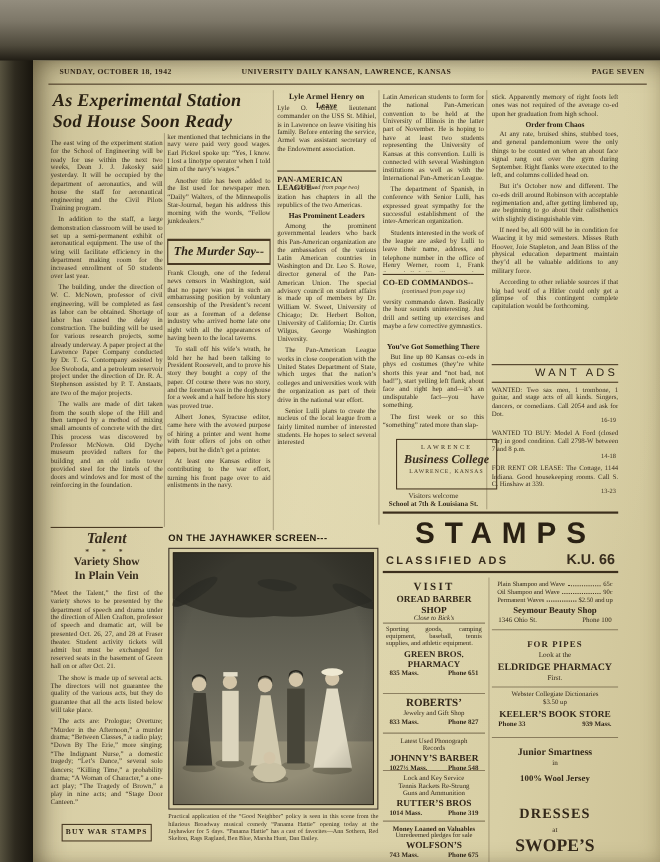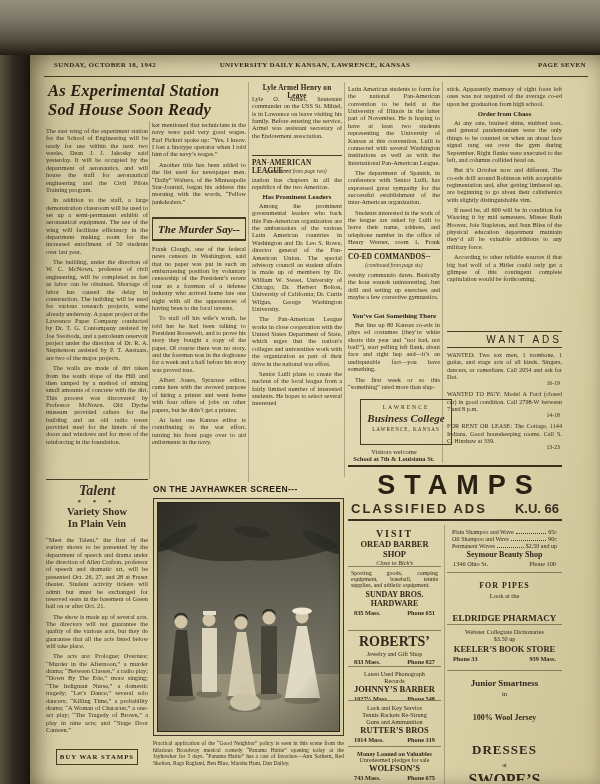--- a/index.html
+++ b/index.html
@@ -18,21 +18,21 @@
   .headline{font-size:16.5px;line-height:1.14;font-weight:bold;font-style:italic;color:#2b2213;letter-spacing:.2px}
   .col{overflow:hidden}
   .bp{font-size:6.3px;line-height:1.17;text-align:justify;margin-bottom:3px;text-indent:7px}
   .ni{text-indent:0}
   .shead{font-size:6.8px;font-weight:bold;text-align:center;color:#2d2316;margin:1px 0 2px}
   .secthead{font-size:7.2px;font-weight:bold;color:#2d2316;letter-spacing:.2px}
   .cont{font-size:5.6px;font-style:italic;text-align:center;color:#43372a}
   .ctr{text-align:center}.b{font-weight:bold}.it{font-style:italic}
   .ls1{letter-spacing:1px}.ls2{letter-spacing:2px}
   .f5{font-size:5.2px}.f55{font-size:5.6px}.f6{font-size:6px}.f62{font-size:6.2px}.f65{font-size:6.5px}.f75{font-size:10px}.f8{font-size:8px}.f85{font-size:8.5px}.f9{font-size:9px}
-  .f10{font-size:14px}.f11{font-size:11px}.f13{font-size:13px}.f16{font-size:16px}
+  .f10{font-size:10px}.f11{font-size:11px}.f13{font-size:13px}.f16{font-size:16px}
   .gothic{font-family:"Liberation Sans","DejaVu Sans",sans-serif}
   .editors-box{border:1px solid #4a3a24;border-top-width:2px;border-bottom-width:2px;display:flex;align-items:center;justify-content:center}
   .editors-box .t{font-size:11px;font-weight:bold;font-style:italic;color:#2d2316}
   .photo{border:1px solid #40362a;background:#d6cda5;padding:3px;overflow:hidden}
   .caption{font-size:5.6px;line-height:1.2;text-align:justify;color:#3a2f20}
   .want-title{border-top:1px solid #4a3a24;border-bottom:1px solid #4a3a24;padding:2px 0;text-align:right;
     font-weight:normal;font-size:10px;letter-spacing:3px;color:#2d2316}
   .witem{margin-bottom:4px}
   .witem p{font-size:6.2px;line-height:1.18;text-align:justify;margin:0}
   .wref{font-size:5.8px;text-align:right;margin:0 2px 2px 0}
@@ -132,35 +132,35 @@
     <div class="f5 ls1">LAWRENCE, KANSAS</div>
   </div>
   <div class="abs ctr" style="left:318px;top:393px;width:92px">
     <div class="f65">Visitors welcome</div>
     <div class="f65 b">School at 7th &amp; Louisiana St.</div>
   </div>
 
   <div class="abs class-header gothic" style="left:318px;top:410px;width:214px;height:56px">
     <div class="kansan">STAMPS</div>
     <div class="classrow">
-      <span class="b" style="font-size:13px;letter-spacing:2px">CLASSIFIED ADS</span>
+      <span class="b" style="font-size:10px;letter-spacing:2px">CLASSIFIED ADS</span>
       <span class="b" style="font-size:13px">K.U. 66</span>
     </div>
   </div>
 
   <div class="abs col" style="left:318px;top:470px;width:93px;height:259px">
     <div class="ad" style="height:42px">
       <div class="f75 b ls2">VISIT</div>
       <div class="f85 b">OREAD BARBER SHOP</div>
       <div class="f62 it">Close to Bick’s</div>
       <div class="f65 b">1237 Oread</div>
     </div>
     <div class="ad" style="height:64px">
       <div class="f6" style="padding:0 3px;text-align:justify">Sporting goods, camping equipment, baseball, tennis supplies, and athletic equipment.</div>
-      <div class="f8 b" style="margin-top:2px">SUNDAY BROS. HARDWARE</div>
+      <div class="f8 b" style="margin-top:2px">GREEN BROS. PHARMACY</div>
       <div class="adrow">
         <span>835 Mass.</span>
         <span>Phone 651</span>
       </div>
     </div>
     <div class="ad" style="height:36px">
       <div class="f10 b">ROBERTS’</div>
       <div class="f62">Jewelry and Gift Shop</div>
       <div class="adrow">
         <span>833 Mass.</span>
@@ -218,36 +218,36 @@
       </div>
       <div class="f8 b">Seymour Beauty Shop</div>
       <div class="adrow" style="font-weight:normal">
         <span>1346 Ohio St.</span>
         <span>Phone 100</span>
       </div>
     </div>
     <div class="ad" style="height:52px">
       <div class="f8 b ls1" style="margin-top:5px">FOR PIPES</div>
       <div class="f65" style="margin-top:2px">Look at the</div>
-      <div class="f9 b" style="margin-top:14px">ELDRIDGE PHARMACY</div>
+      <div class="f9 b" style="margin-top:2px">ELDRIDGE PHARMACY</div>
       <div class="f65" style="margin-top:2px">First.</div>
     </div>
     <div class="ad" style="height:46px">
       <div class="f62">Webster Collegiate Dictionaries</div>
       <div class="f62">$3.50 up</div>
       <div class="f85 b" style="margin-top:2px">KEELER’S BOOK STORE</div>
       <div class="adrow">
         <span>Phone 33</span>
         <span>939 Mass.</span>
       </div>
     </div>
     <div class="ad" style="height:110px">
       <div class="f9 b" style="margin-top:4px">Junior Smartness</div>
       <div class="f65" style="margin-top:2px">in</div>
-      <div class="f8 b" style="margin-top:16px">100% Wool Jersey</div>
+      <div class="f8 b" style="margin-top:6px">100% Wool Jersey</div>
       <div class="f13 b ls1" style="margin-top:20px">DRESSES</div>
       <div class="f65" style="margin-top:3px">at</div>
       <div class="f16 b" style="margin-top:3px">SWOPE’S</div>
       <div class="f11 b" style="margin-top:2px">943 Mass.</div>
     </div>
   </div>
 
   <div class="abs col" style="left:417px;top:30px;width:115px;height:244px">
     <p class="bp ni">stick. Apparently memory of right foots left ones was not required of the average co-ed upon her graduation from high school.</p>
     <div class="shead">Order from Chaos</div>

